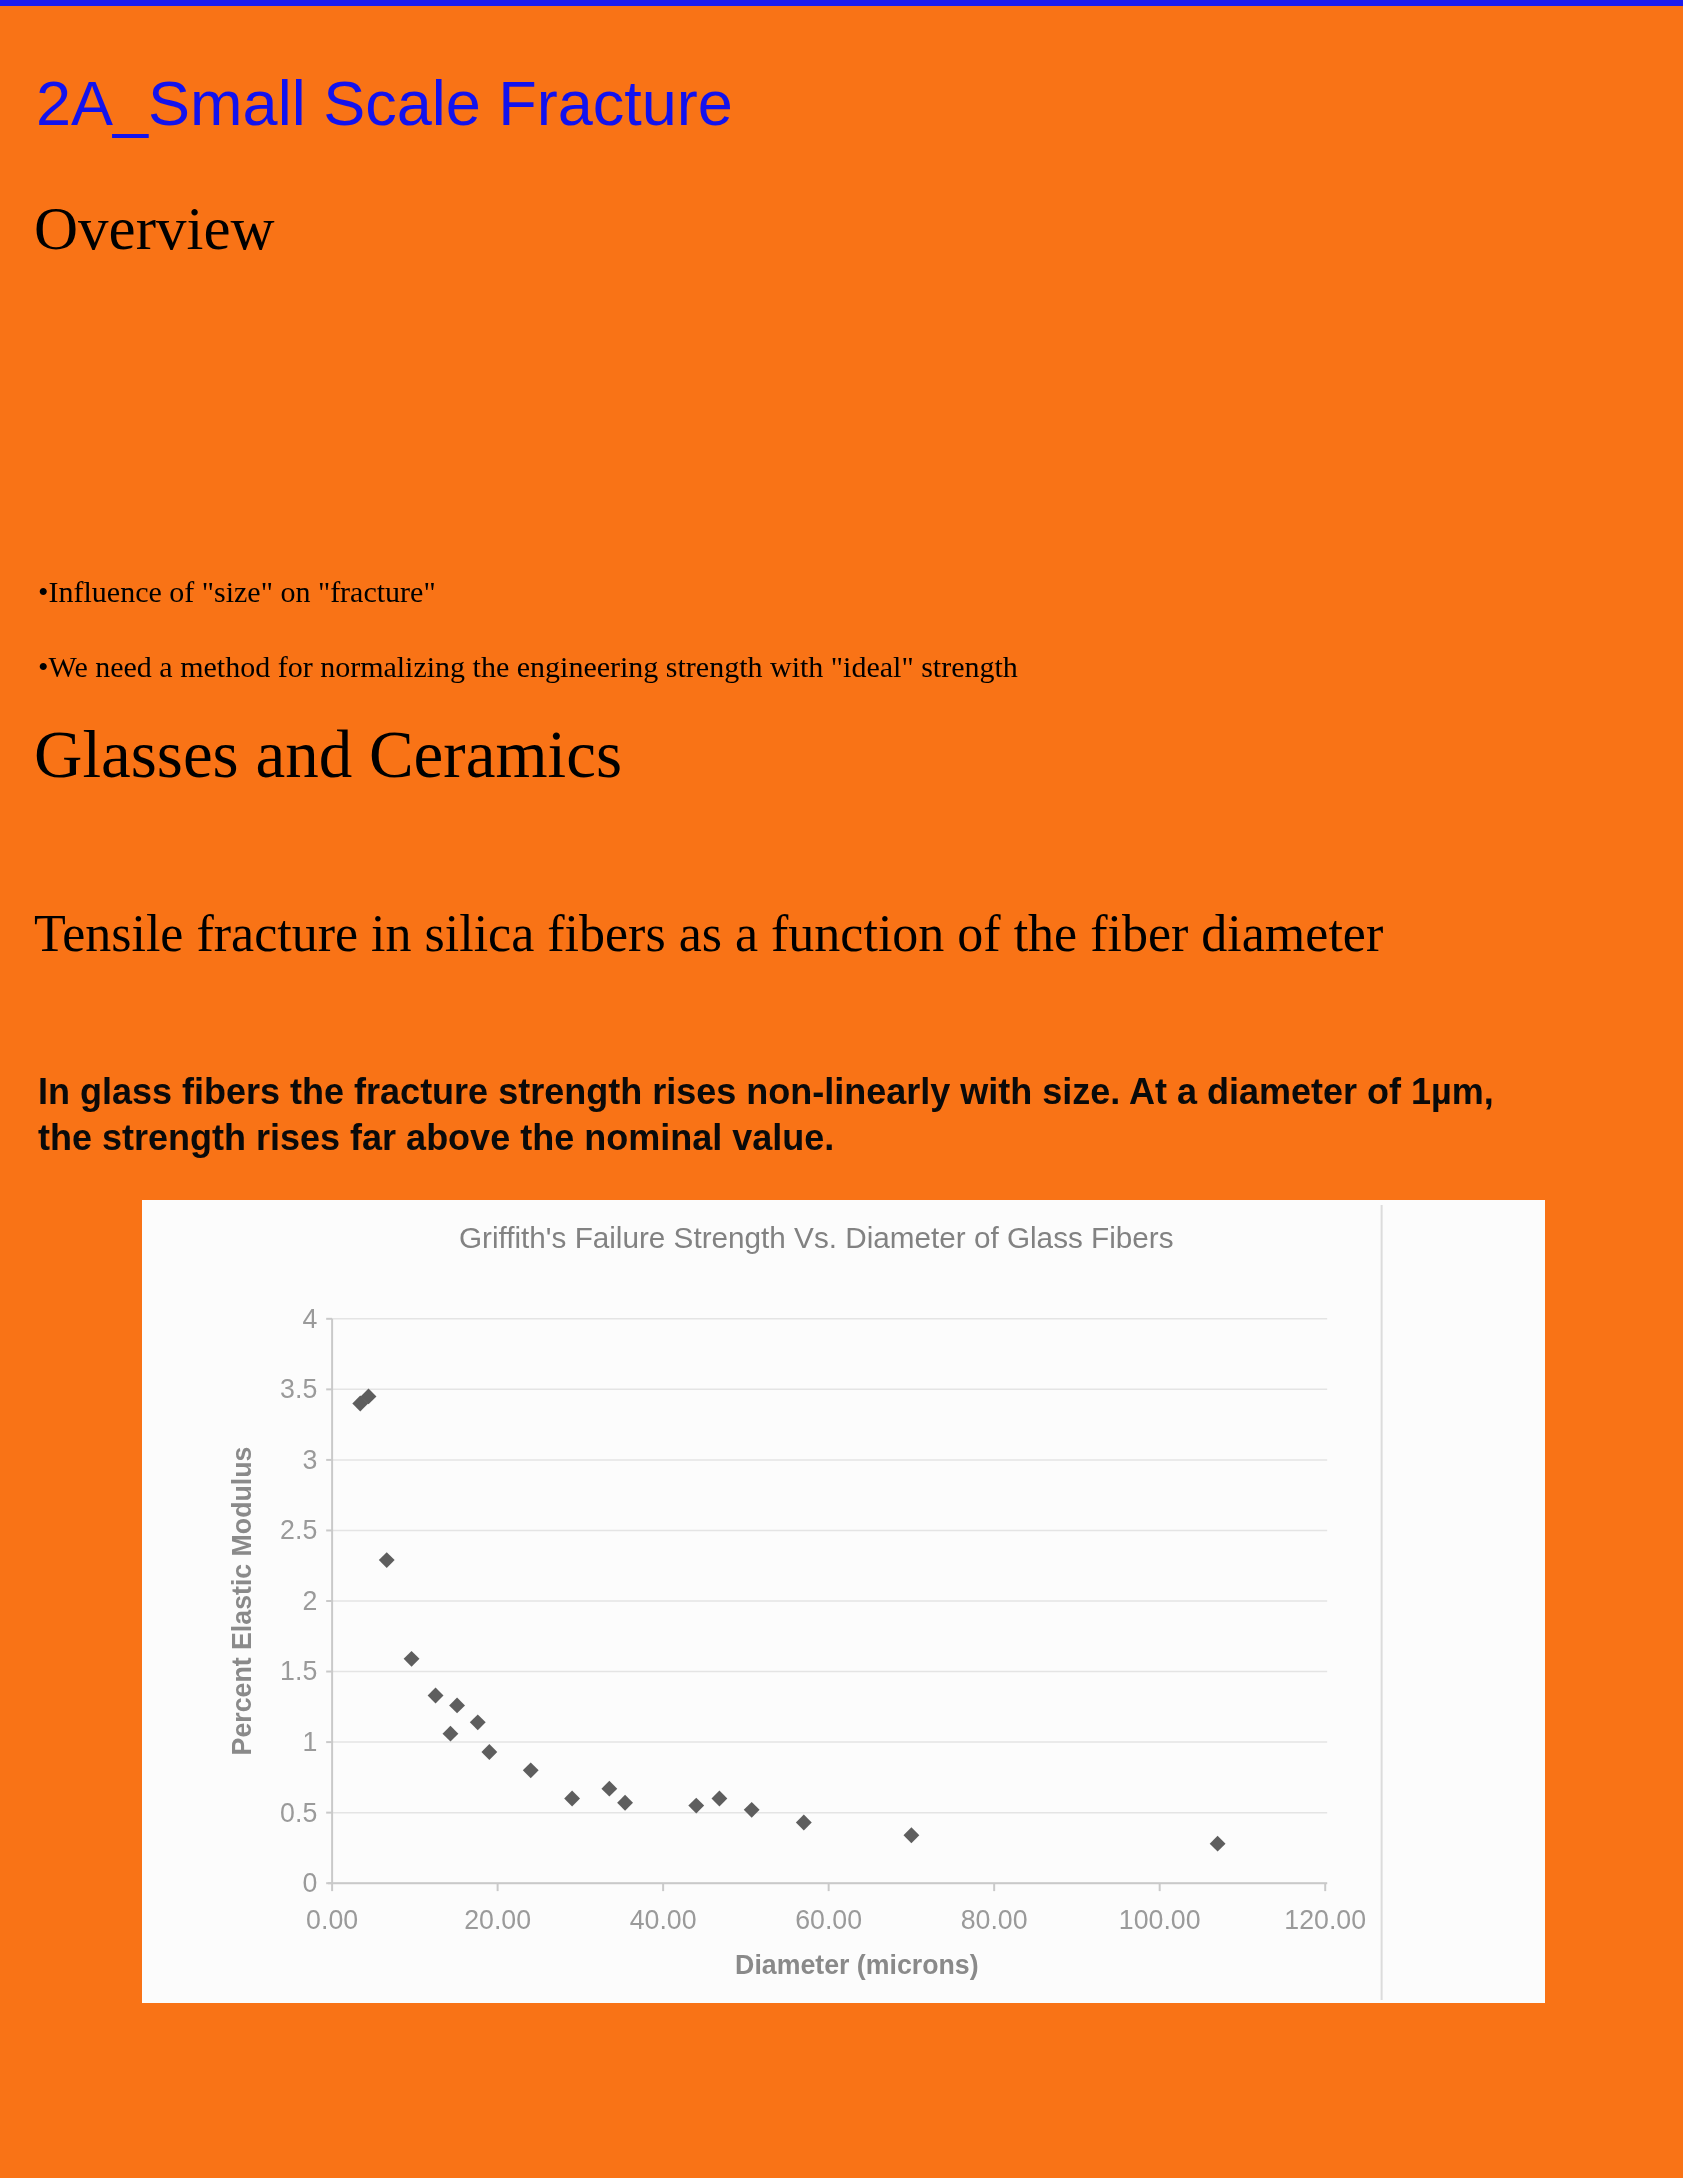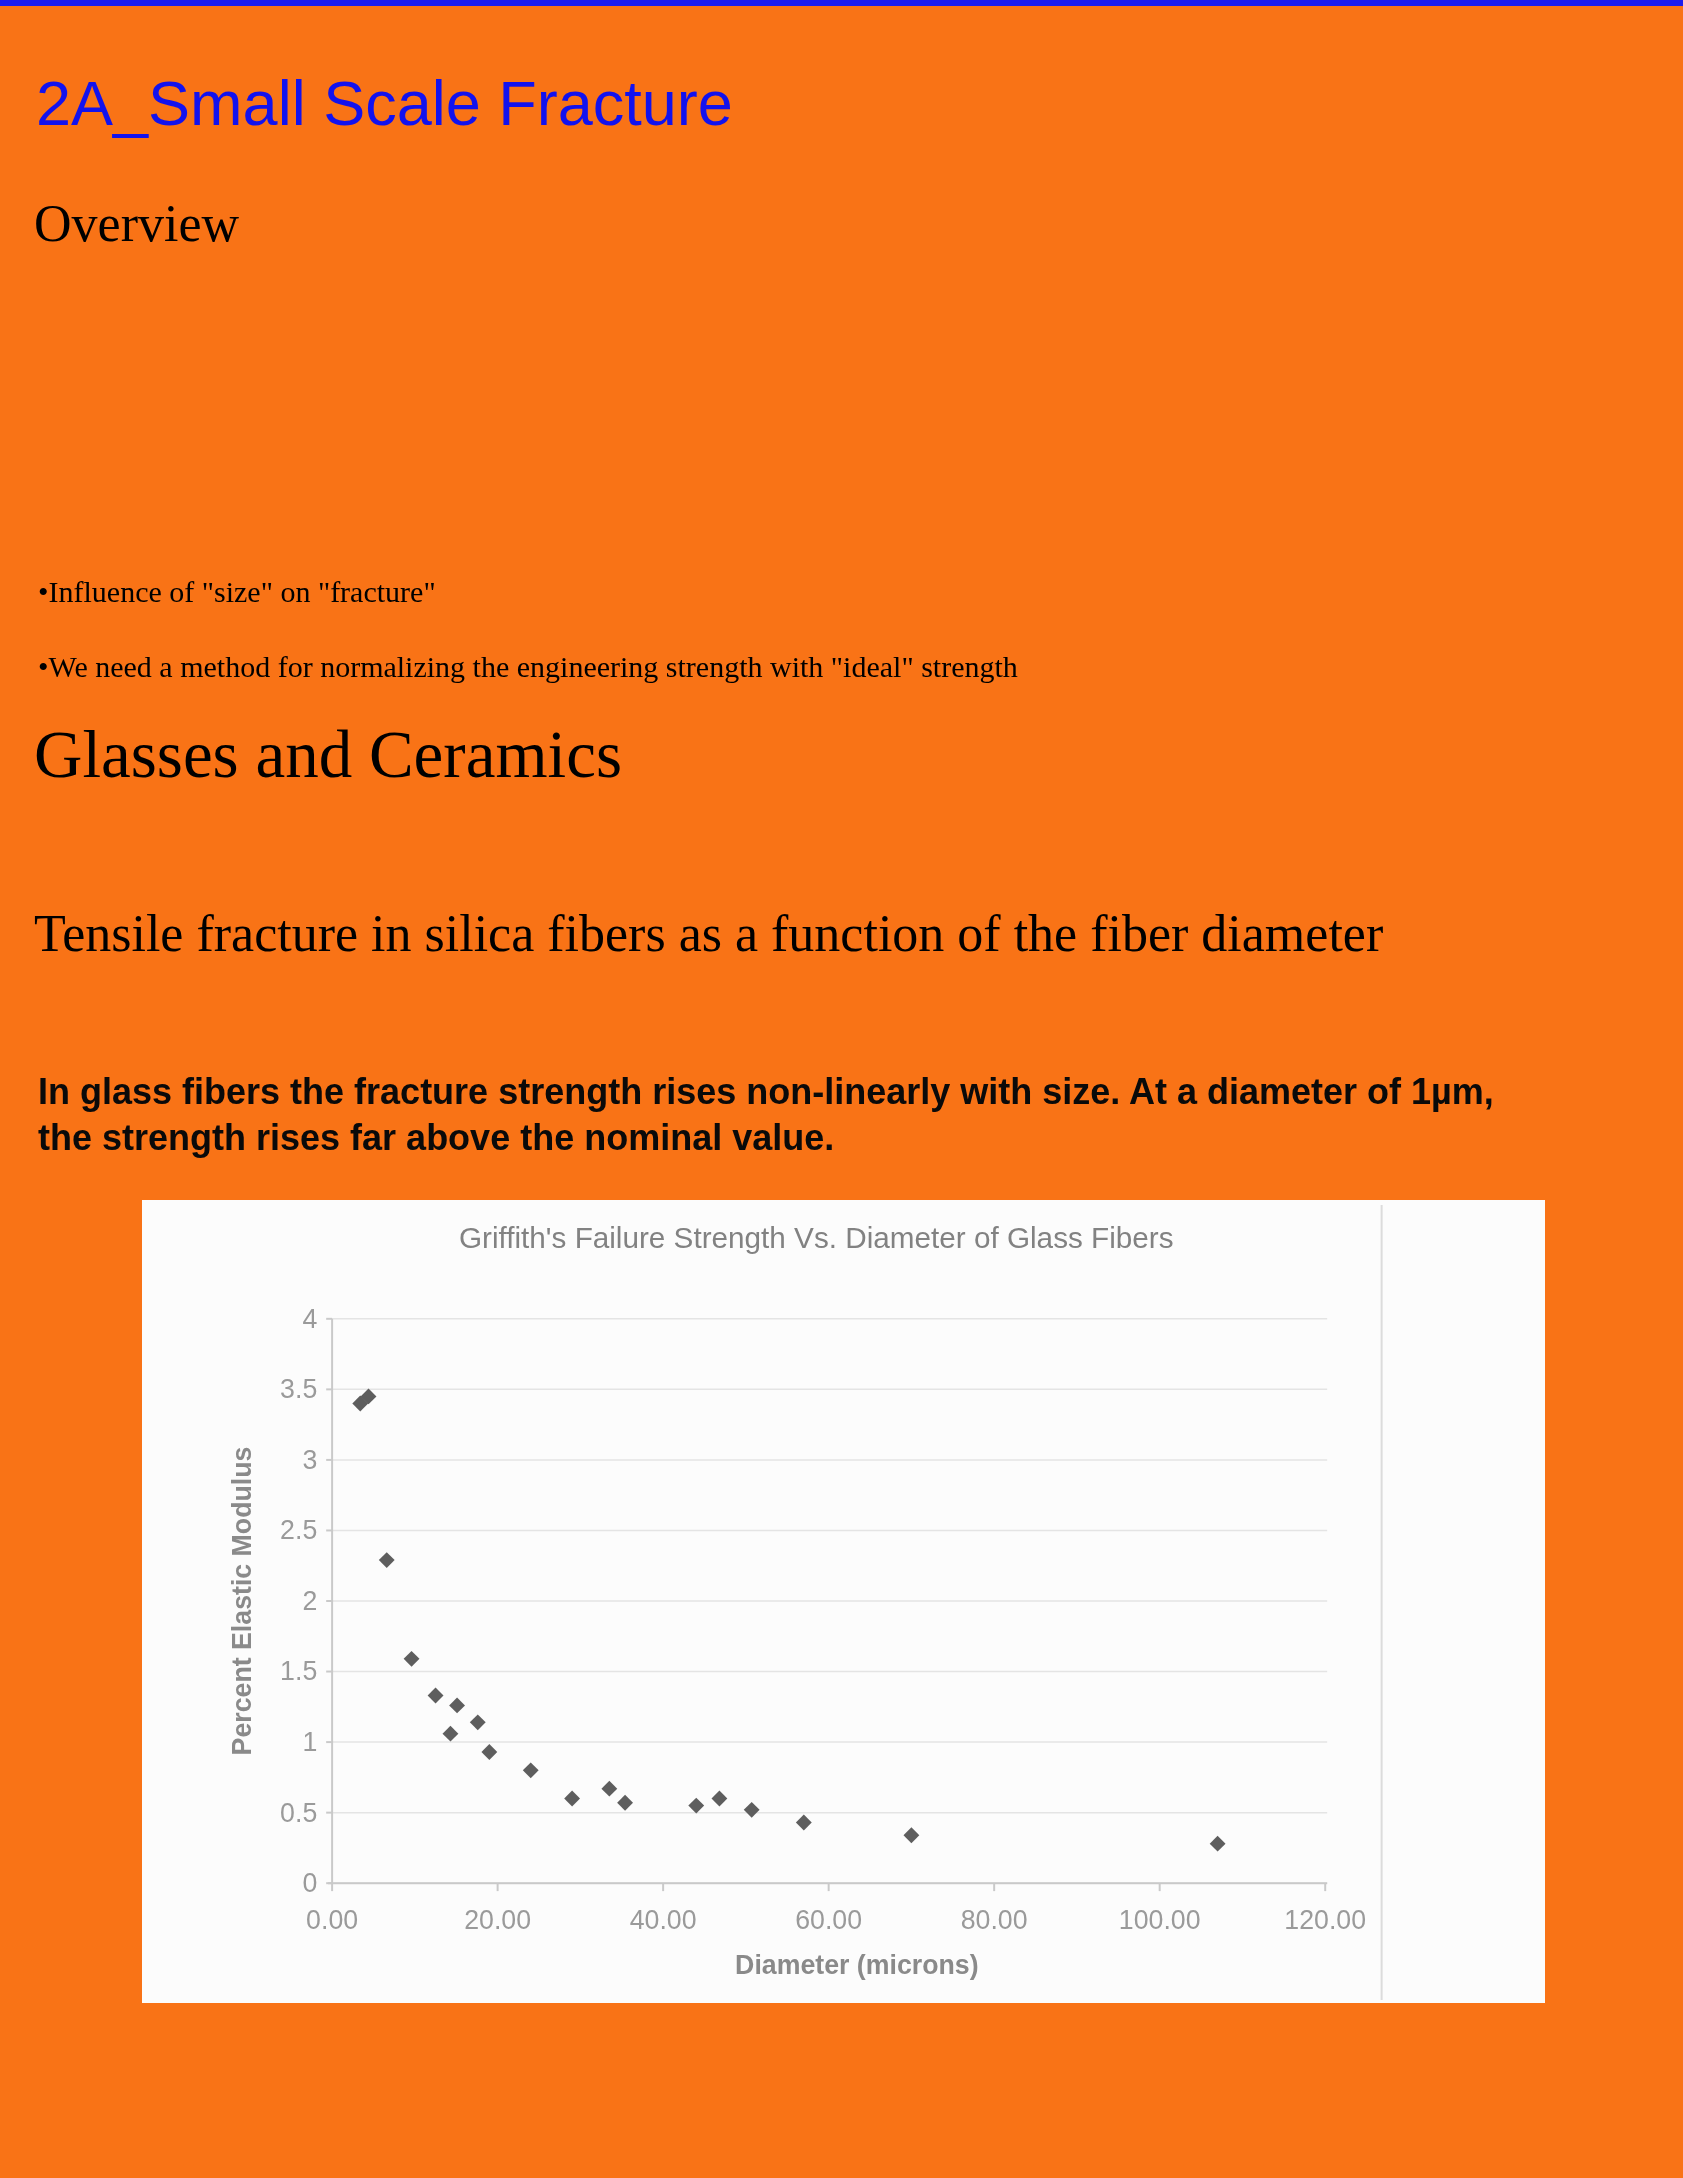--- a/index.html
+++ b/index.html
@@ -20,21 +20,21 @@
     left:36px;top:67px;
     font-family:"Liberation Sans","DejaVu Sans",sans-serif;
     font-size:63px;font-weight:400;color:#1212ee;
     letter-spacing:0px;white-space:nowrap;
   }
   .h-serif{
     left:34px;
     font-family:"Liberation Serif","DejaVu Serif",serif;
     font-weight:400;color:#000;white-space:nowrap;
   }
-  #overview-heading{top:194px;font-size:52px;}
+  #overview-heading{top:194px;font-size:61px;}
   #body-paragraph{
     left:38px;top:333px;
     font-size:38px;line-height:50px;
   }
   .bullet-line{
     left:38px;
     font-size:30px;line-height:36px;white-space:nowrap;
   }
   #bullet-1{top:574px;}
   #bullet-2{top:649px;text-align:right;}

